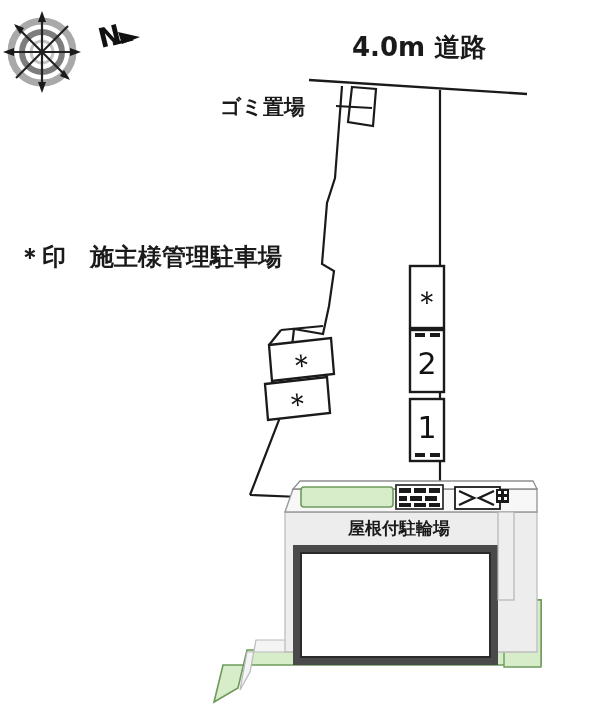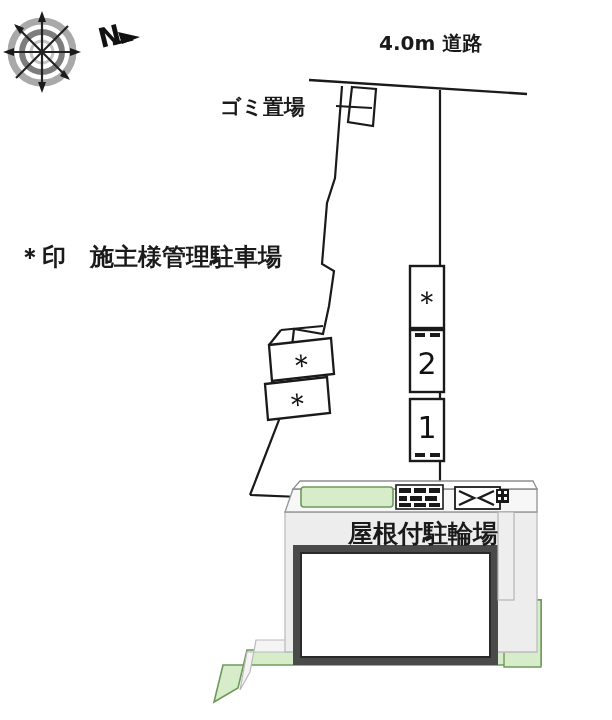--- a/index.html
+++ b/index.html
@@ -23,42 +23,41 @@
   }
   .lbl {
     position: absolute;
     white-space: nowrap;
     color: #1a1a1a;
     font-family: "DejaVu Sans", "Liberation Sans", sans-serif;
   }
   #road-label {
     left: 352px;
     top: 30px;
-    font-size: 20px;
+    font-size: 26px;
     font-weight: 700;
     letter-spacing: 0px;
-    margin-left: 27px;
   }
   #gomi-label {
     left: 220px;
     top: 93px;
     font-size: 21px;
     font-weight: 700;
   }
   #owner-label {
     left: 18px;
     top: 241px;
     font-size: 24px;
     font-weight: 700;
     text-align: center;
   }
   #bike-label {
     left: 348px;
     top: 517px;
-    font-size: 25px;
+    font-size: 17px;
     font-weight: 700;
   }
   .stall-txt {
     position: absolute;
     font-size: 30px;
     font-weight: 400;
     color: #111;
     font-family: "DejaVu Sans", "Liberation Sans", sans-serif;
     text-align: center;
   }

